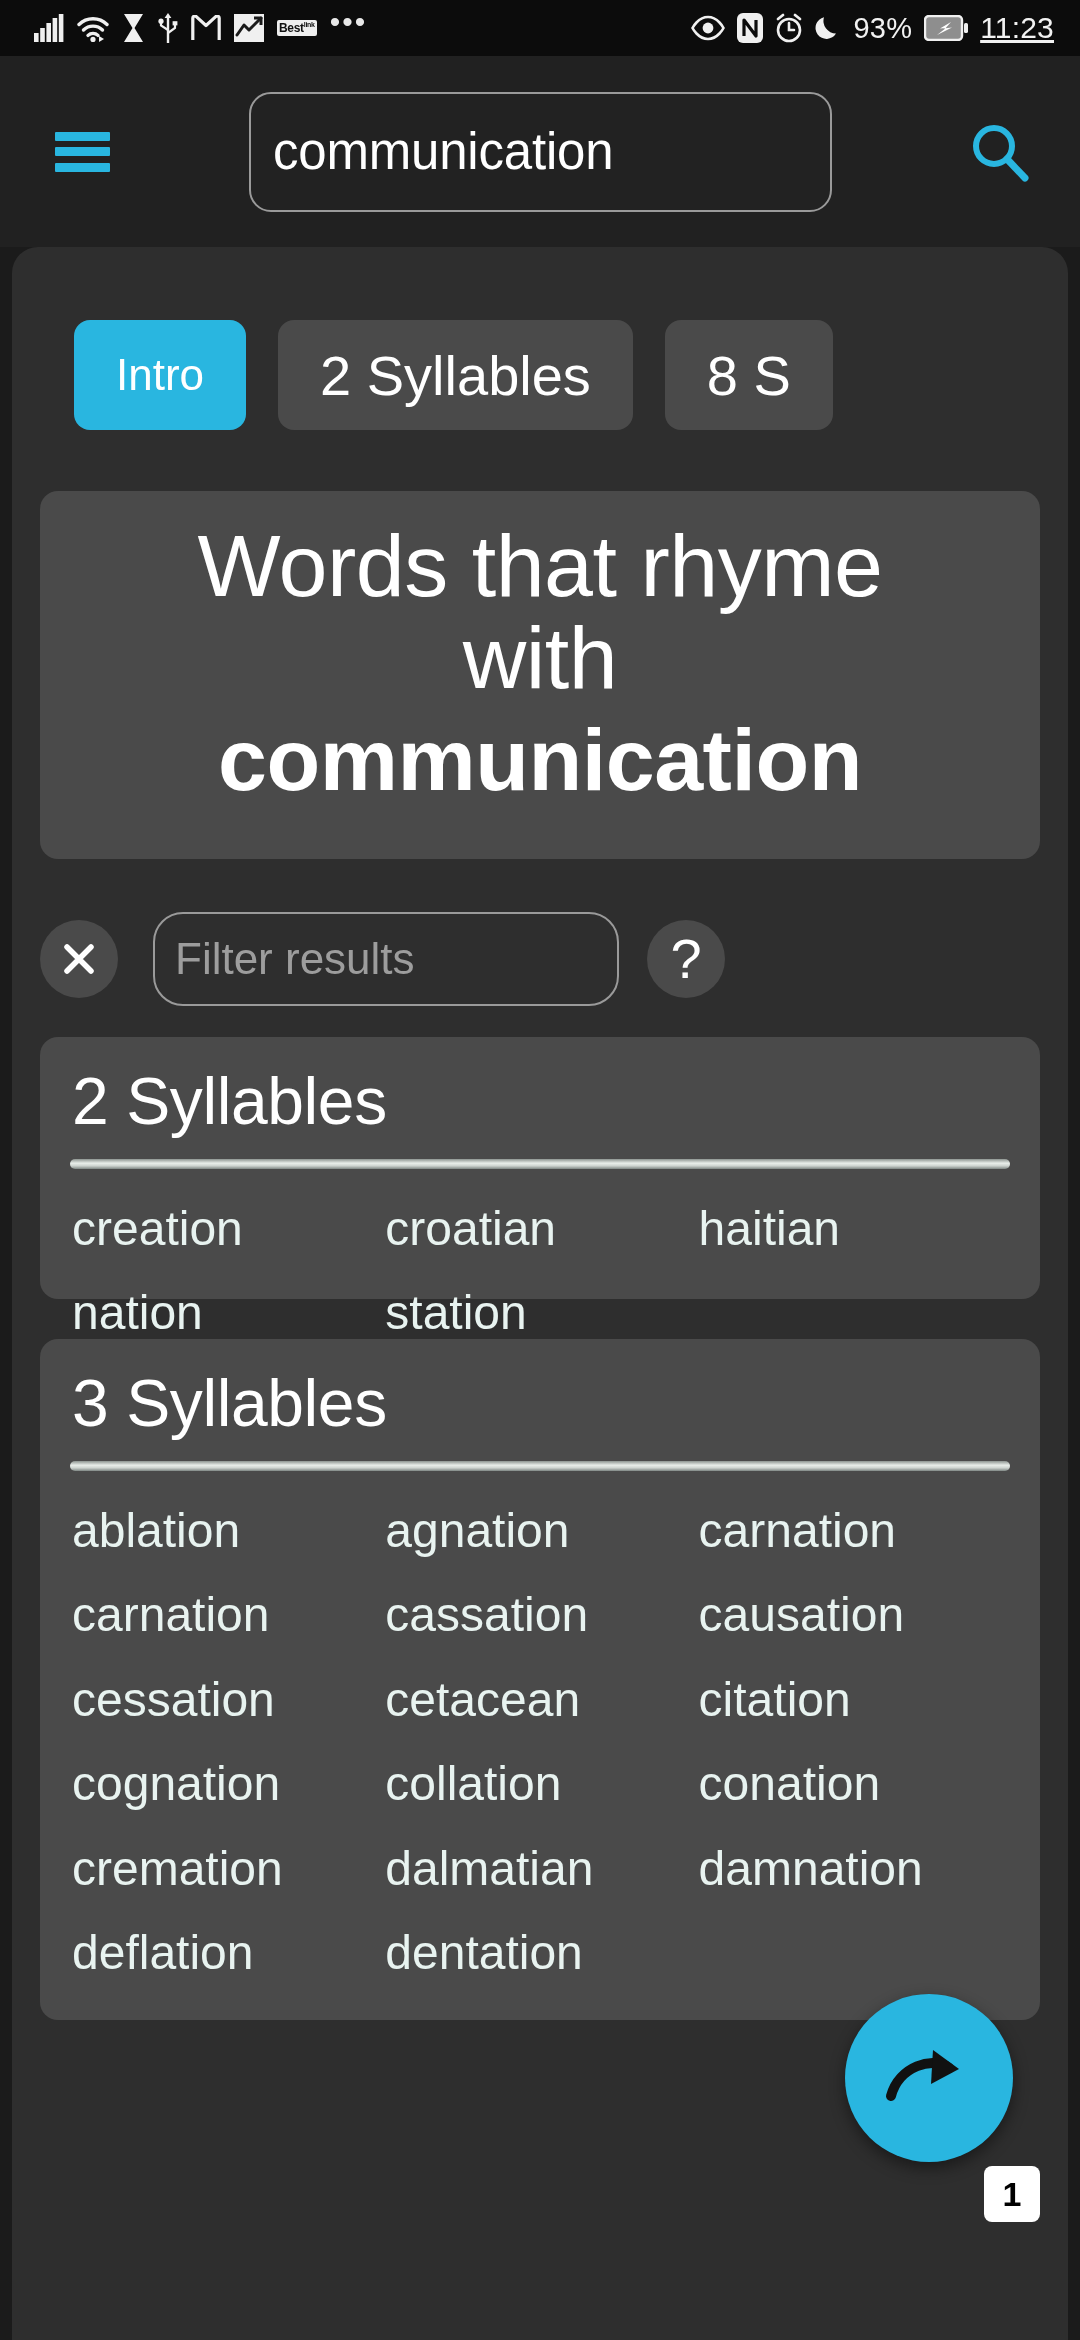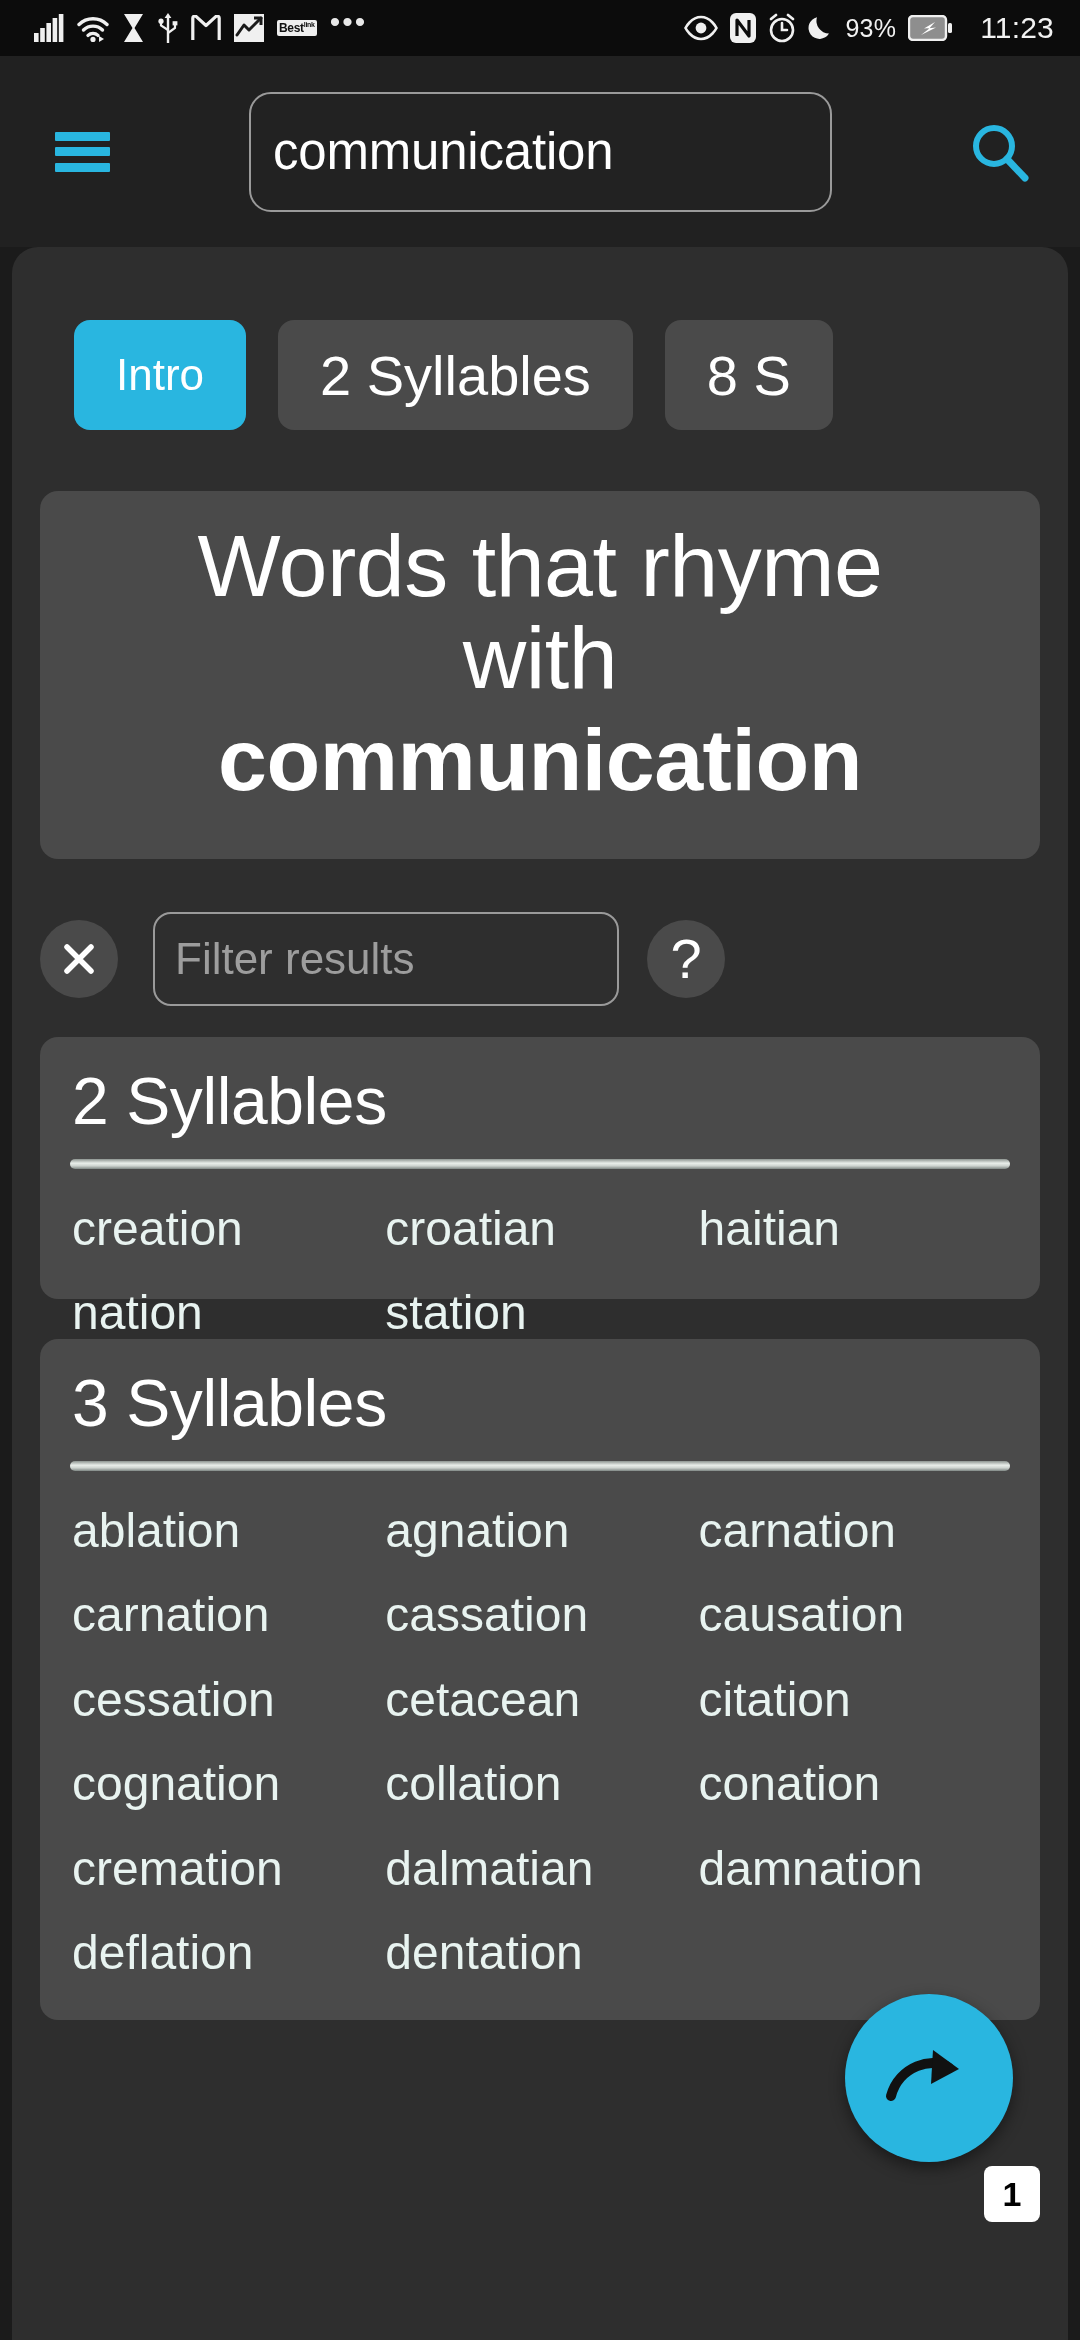--- a/index.html
+++ b/index.html
@@ -16,23 +16,23 @@
     position:absolute; top:0; left:0; width:1080px; height:56px;
     background:#0c0c0c;
     display:flex; align-items:center; justify-content:space-between;
     padding:0 26px 0 34px;
   }
   .sb-left{ display:flex; align-items:center; gap:13px; }
   .sb-right{ display:flex; align-items:center; gap:12px; }
   .sb-ico{ display:block; }
   .sb-time{
     color:#f2f2f2; font-size:30px; letter-spacing:.2px;
-    font-family:"Liberation Sans", sans-serif; margin-left:16px;
-  }
-  .sb-batt-pct{ color:#f2f2f2; font-size:25px; letter-spacing:.2px; }
+    font-family:"Liberation Sans", sans-serif; margin-left:0;text-decoration:underline;
+  }
+  .sb-batt-pct{ color:#f2f2f2; font-size:29px; letter-spacing:.2px; }
   .sb-dots{ color:#e8e8e8; font-size:30px; letter-spacing:2px; line-height:1; position:relative; top:-6px;}
   .best-badge{
     background:#efefef; color:#111; font-size:12px; font-weight:bold;
     padding:1px 2px; border-radius:2px; line-height:1.05; letter-spacing:-.3px;
   }
   .best-badge sup{ font-size:7px; }
 
   
   .appbar{
     position:absolute; top:56px; left:0; width:1080px; height:191px;
@@ -118,21 +118,21 @@
     width:78px; height:78px; border-radius:50%; background:#4a4a4a;
     display:flex; align-items:center; justify-content:center; cursor:pointer;
     flex:0 0 auto;
   }
   .round-btn.clear{ margin-left:28px; }
   .round-btn.help{ margin-left:28px; }
   .round-btn .q{ color:#ffffff; font-size:56px; line-height:1;
     font-family:"Liberation Sans Narrow","Liberation Sans", sans-serif; }
   .filterfield{
     margin-left:35px; width:466px; height:94px;
-    border:2px solid #9a9a9a; border-radius:18px; background:#2e2e2e;
+    border:2px solid #9a9a9a; border-radius:30px; background:#2e2e2e;
     display:flex; align-items:center; padding:0 20px; cursor:text;
   }
   .filterfield .ph{
     color:#9d9d9d; font-size:44px;
     font-family:"Liberation Sans Narrow","Liberation Sans", sans-serif;
   }
 
   
   .section{
     position:absolute; left:28px; width:1000px;

